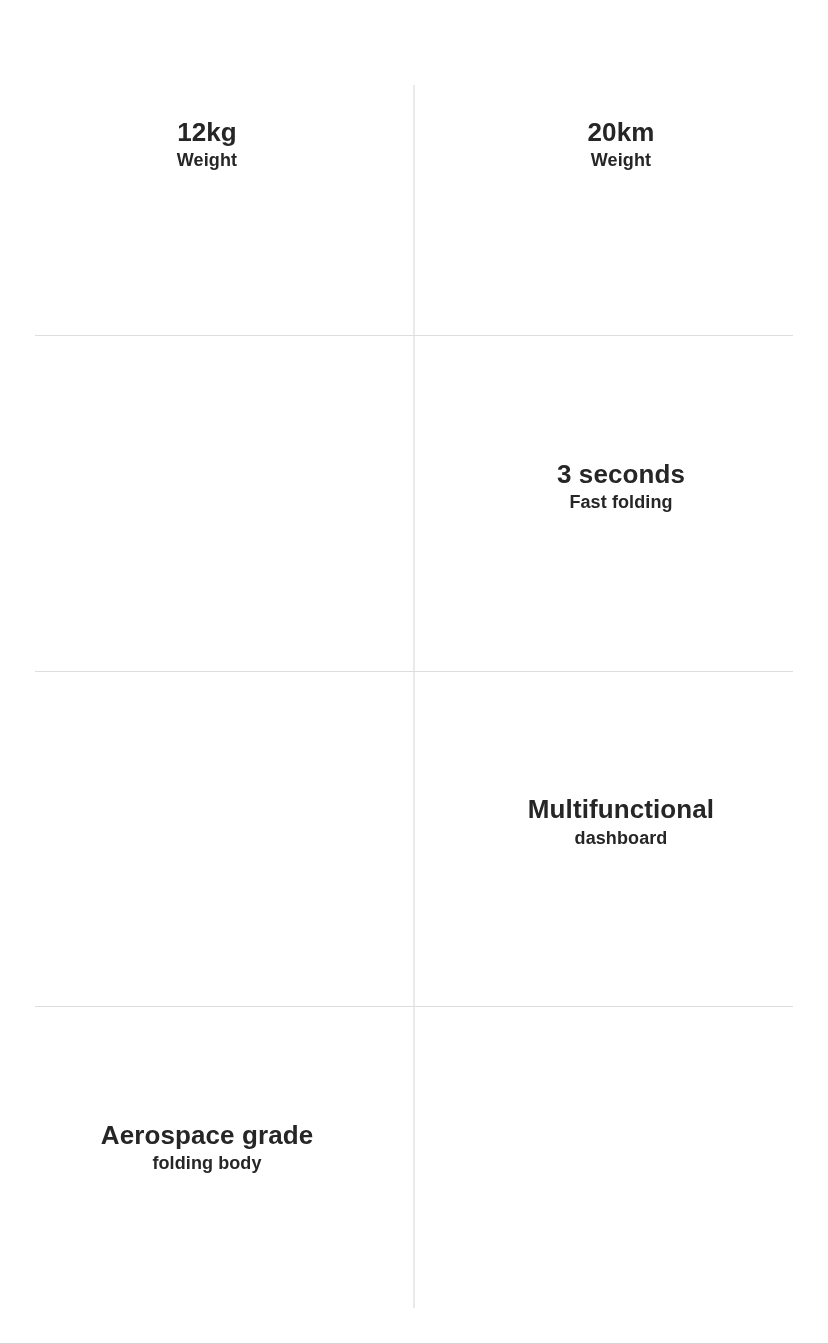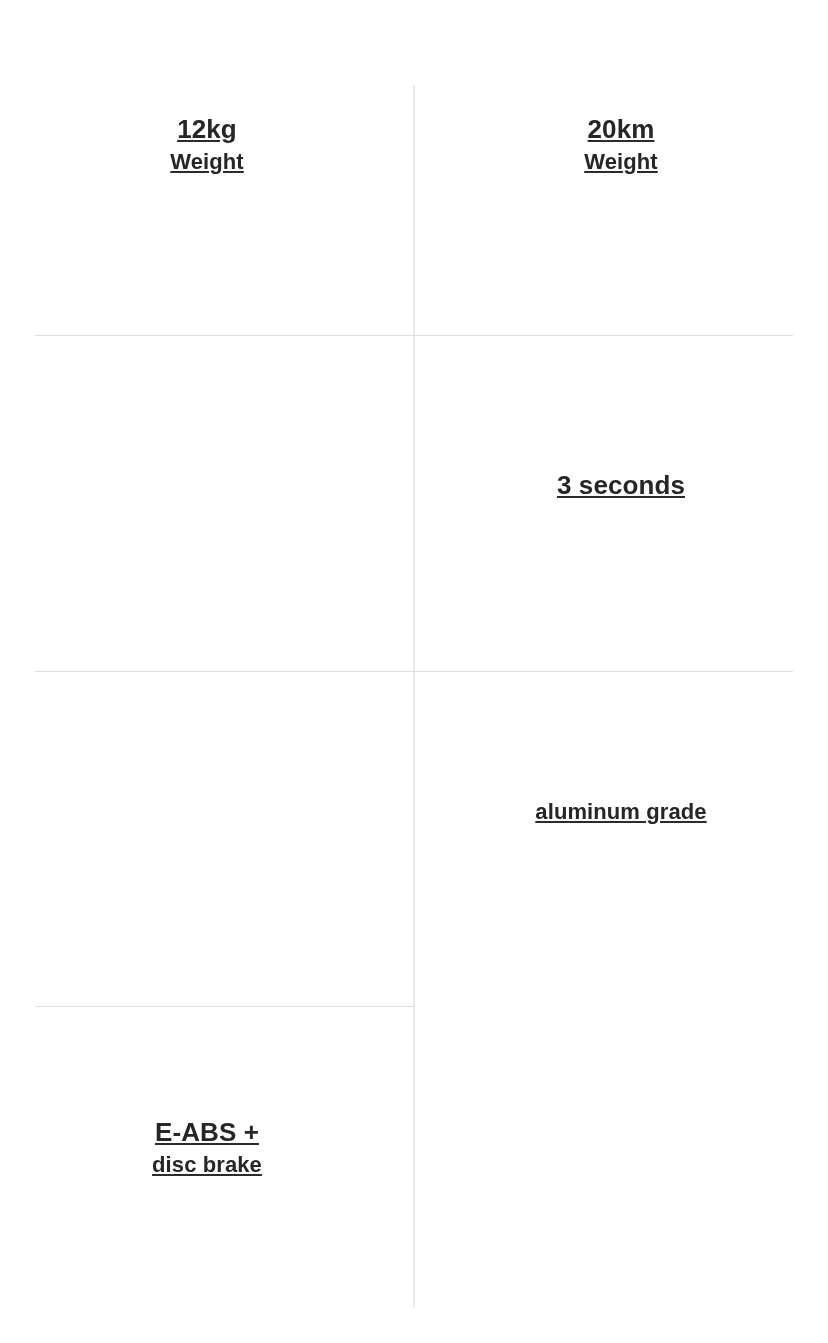--- a/index.html
+++ b/index.html
@@ -40,21 +40,20 @@
 
   .cell {
     position: relative;
     display: flex;
     flex-direction: column;
     align-items: center;
     justify-content: center;
     text-align: center;
     padding: 0 26px;
     box-sizing: border-box;
-    text-decoration: underline;
   }
 
   
   .cell.hrule::after {
     content: "";
     position: absolute;
     left: 0;
     right: 0;
     bottom: 0;
     height: 1px;
@@ -78,21 +77,21 @@
 
   .value {
     font-size: 26px;
     font-weight: 700;
     line-height: 1.32;
     letter-spacing: 0.1px;
     color: #262626;
     white-space: nowrap;
   }
   .label {
-    font-size: 22px;
+    font-size: 18px;
     font-weight: 700;
     line-height: 1.32;
     letter-spacing: 0.1px;
     color: #262626;
     white-space: nowrap;
   }
   .wide .value, .wide .label { white-space: normal; }
 </style>
 </head>
 <body>
@@ -116,35 +115,37 @@
   </div>
 
   <div class="cell col-left row-2 hrule">
     <div class="stack">
     </div>
   </div>
 
   <div class="cell col-right row-2 hrule">
     <div class="stack">
       <div class="value">3 seconds</div>
+      <div class="label">Fast folding</div>
     </div>
   </div>
 
   <div class="cell col-left row-3 hrule">
     <div class="stack">
     </div>
   </div>
 
+  <div class="cell col-right row-3 hrule wide">
+    <div class="stack">
+      <div class="value">Multifunctional</div>
+      <div class="label">dashboard</div>
+    </div>
+  </div>
 
   <div class="cell col-left row-4 wide">
     <div class="stack">
-      <div class="label">aluminum grade</div>
+      <div class="value">Aerospace grade</div>
+      <div class="label">folding body</div>
     </div>
   </div>
 
-  <div class="cell col-right row-4">
-    <div class="stack">
-      <div class="value">E-ABS +</div>
-      <div class="label">disc brake</div>
-    </div>
-  </div>
 
 </div>
 
 </body></html>

